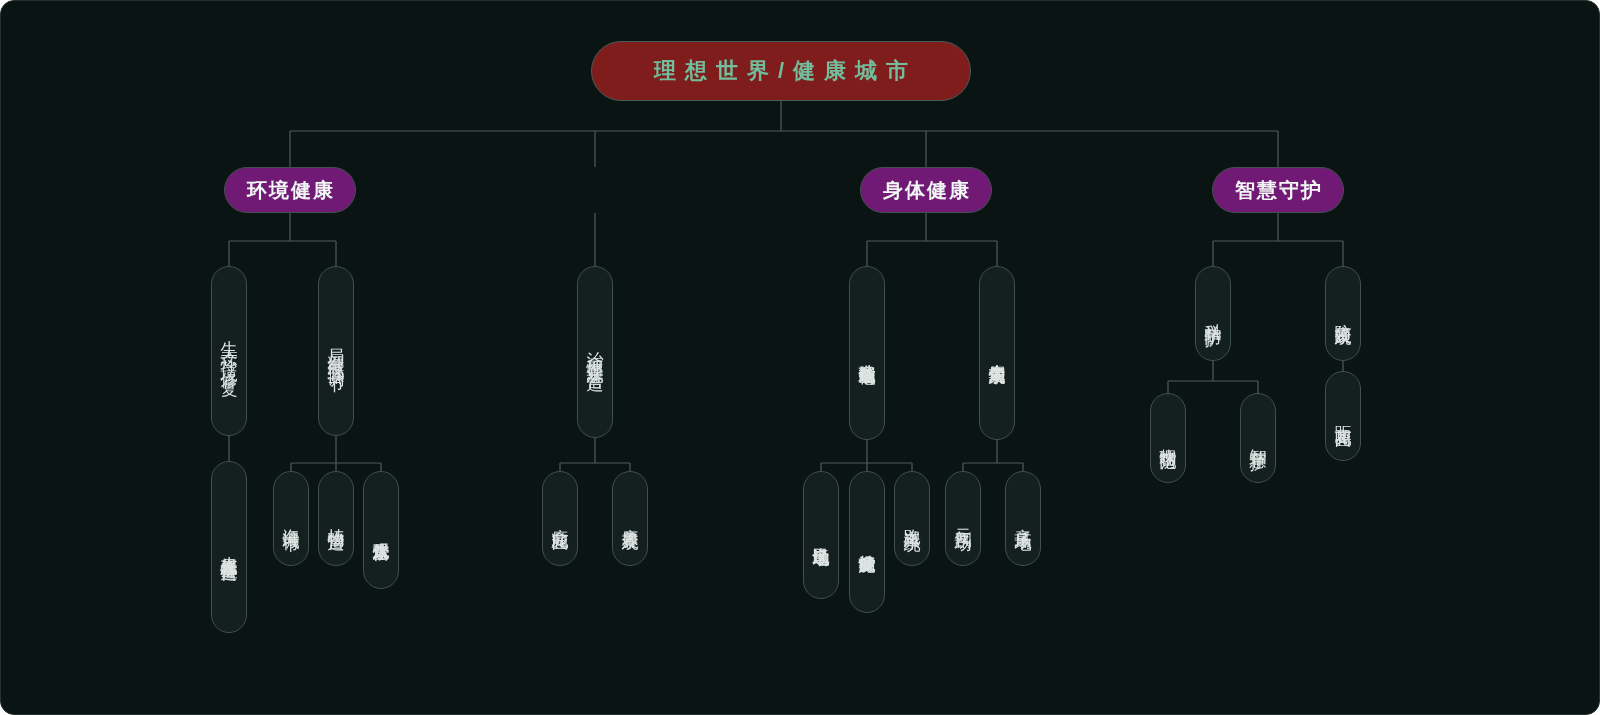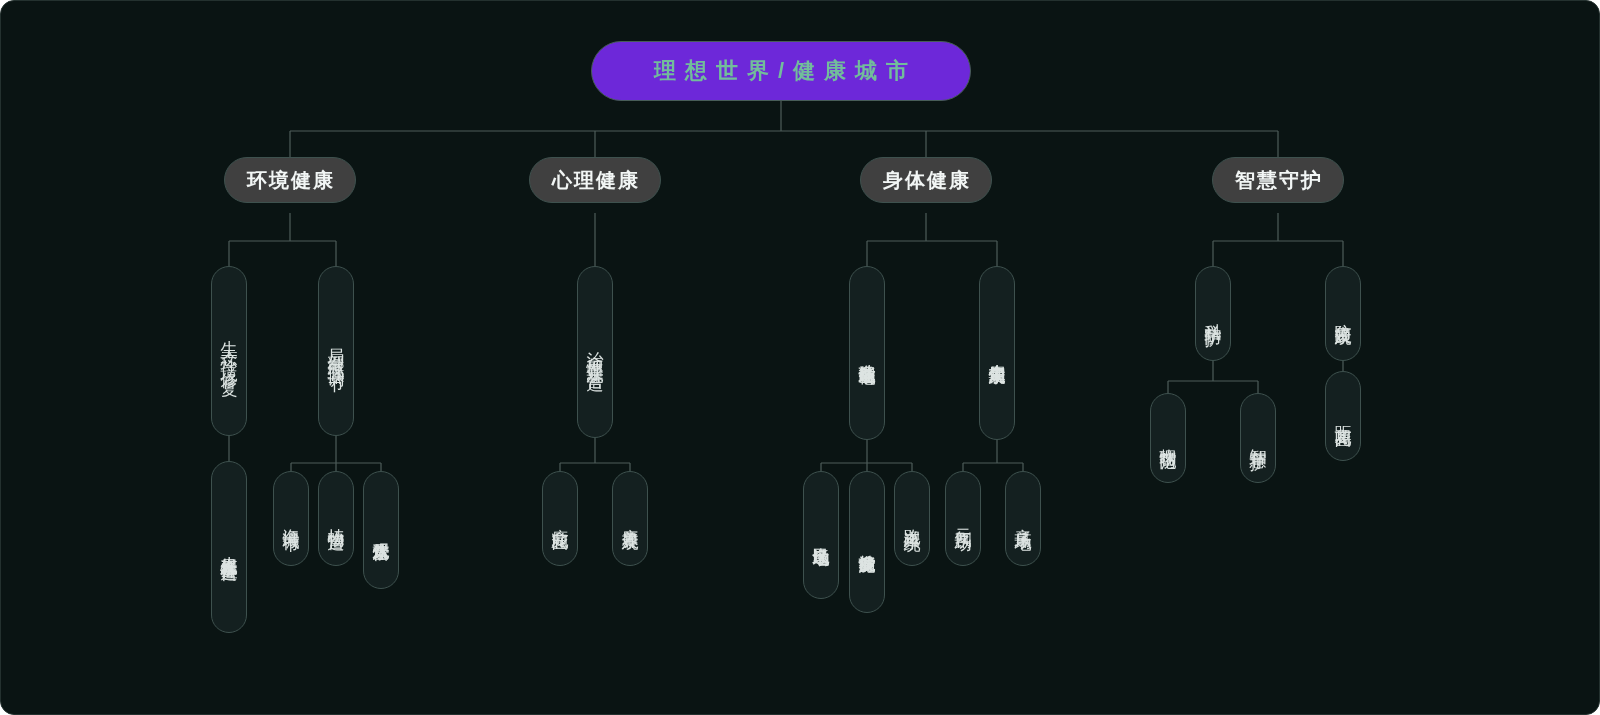--- a/index.html
+++ b/index.html
@@ -18,30 +18,30 @@
     position:absolute;
     background:#142020;
     border:1px solid #3e514e;
     box-sizing:border-box;
     display:flex;align-items:center;justify-content:center;
     color:#e6ebea;
   }
   .root{
     left:590px;top:40px;width:380px;height:60px;
     border-radius:30px;
-    background:#6d28d9;
+    background:#7f1d1d;
     border:1px solid #485d58;
     color:#72bd9b;
     font-size:22px;font-weight:700;letter-spacing:9px;
     text-indent:9px;
   }
   .branch{
-    top:156px;width:132px;height:46px;
+    top:166px;width:132px;height:46px;
     border-radius:23px;
-    background:#404040;
+    background:#701a75;
     color:#f2f6f5;
     font-size:20px;font-weight:700;letter-spacing:2px;
     text-indent:2px;
   }
   .vnode{
     width:36px;
     border-radius:18px;
     writing-mode:vertical-rl;
     text-orientation:upright;
     font-size:17px;font-weight:500;
@@ -57,21 +57,20 @@
     <path d="M780 100 V130 M289 130 H1277 M289 130 V166 M594 130 V166 M925 130 V166 M1277 130 V166" stroke="#4e5d5a" stroke-width="1.2" fill="none"></path>
     <path d="M289 212 V240 M228 240 H335 M228 240 V265 M335 240 V265 M228 435 V460 M335 435 V462 M290 462 H380 M290 462 V470 M335 462 V470 M380 462 V470" stroke="#4e5d5a" stroke-width="1.2" fill="none"></path>
     <path d="M594 212 V265 M594 437 V462 M559 462 H629 M559 462 V470 M629 462 V470" stroke="#4e5d5a" stroke-width="1.2" fill="none"></path>
     <path d="M925 212 V240 M866 240 H996 M866 240 V265 M996 240 V265 M866 439 V462 M820 462 H911 M820 462 V470 M866 462 V470 M911 462 V470 M996 439 V462 M962 462 H1022 M962 462 V470 M1022 462 V470" stroke="#4e5d5a" stroke-width="1.2" fill="none"></path>
     <path d="M1277 212 V240 M1212 240 H1342 M1212 240 V265 M1342 240 V265 M1212 360 V380 M1167 380 H1257 M1167 380 V392 M1257 380 V392 M1342 360 V370" stroke="#4e5d5a" stroke-width="1.2" fill="none"></path>
   </svg>
 
   <div class="node root">理想世界/健康城市</div>
 
   <div class="node branch" style="left:223px">环境健康</div>
-  <div class="node branch" style="left:528px">心理健康</div>
   <div class="node branch" style="left:859px">身体健康</div>
   <div class="node branch" style="left:1211px">智慧守护</div>
 
   <div class="node vnode" style="left:210px;top:265px;height:170px;letter-spacing:8px">生态环境修复</div>
   <div class="node vnode" style="left:317px;top:265px;height:170px;letter-spacing:4.5px">局部微气候调节</div>
   <div class="node vnode" style="left:210px;top:460px;height:172px;letter-spacing:1px">生态景观多样性营造</div>
   <div class="node vnode" style="left:272px;top:470px;height:95px;letter-spacing:2px">海绵城市</div>
   <div class="node vnode" style="left:317px;top:470px;height:95px;letter-spacing:2px">植物营造</div>
   <div class="node vnode" style="left:362px;top:470px;height:118px;letter-spacing:0px">景观水体营造</div>
 

